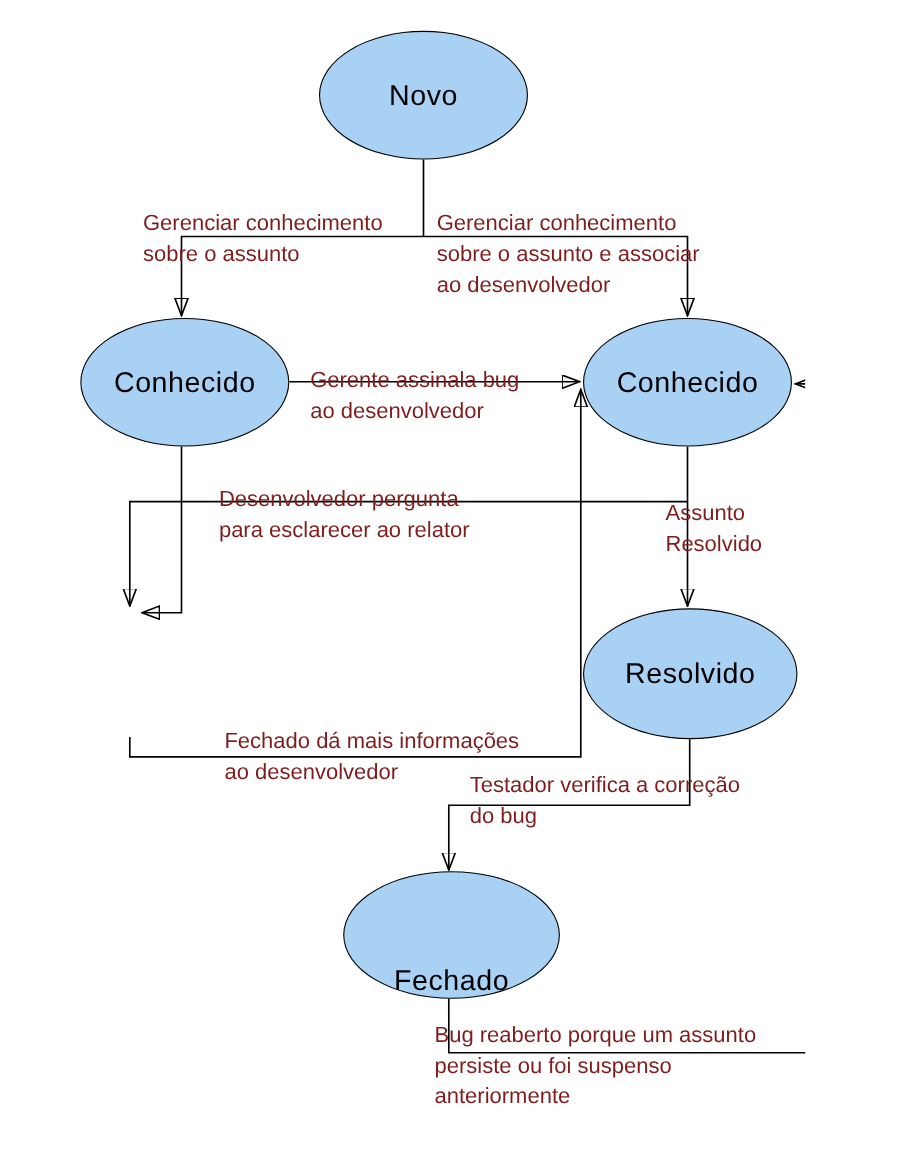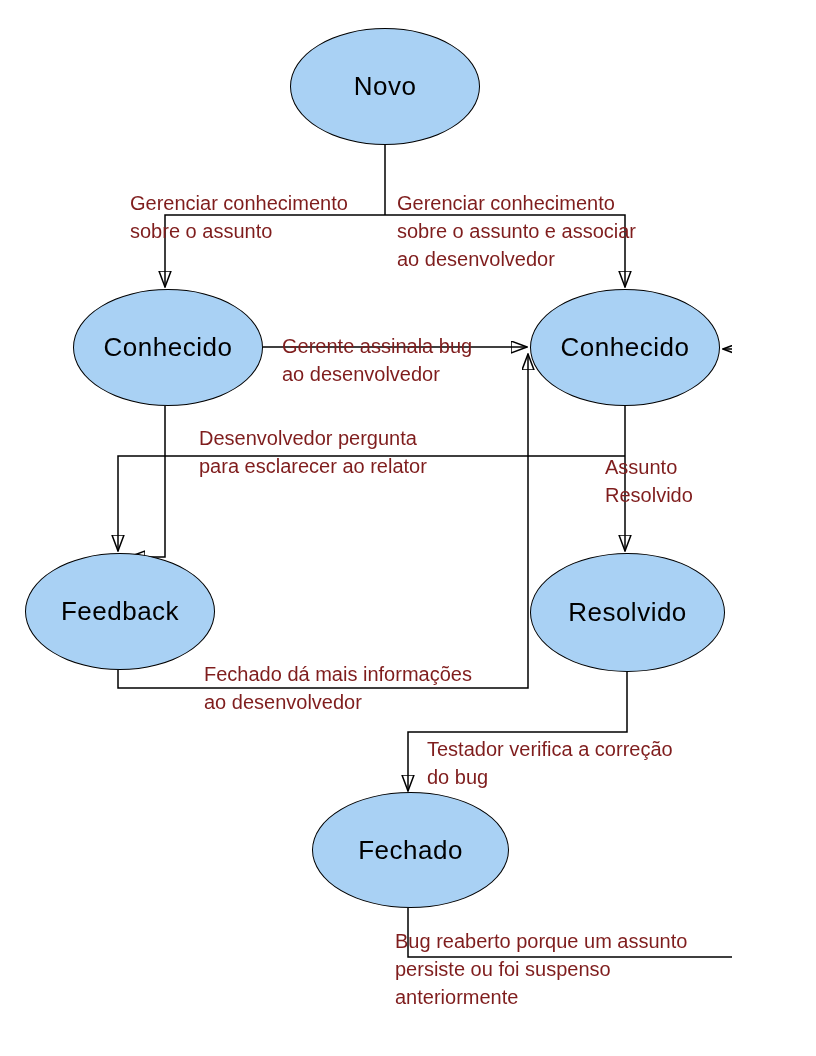--- a/index.html
+++ b/index.html
@@ -74,51 +74,48 @@
   </div>
 
   <div class="node" style="left:73px; top:289px; width:190px; height:117px;">
     <span class="node-label">Conhecido</span>
   </div>
 
   <div class="node" style="left:530px; top:289px; width:190px; height:117px;">
     <span class="node-label">Conhecido</span>
   </div>
 
-  <div class="node" style="left:25px; top:553px; width:190px; height:117px;">
-    <span class="node-label">Feedback</span>
-  </div>
 
   <div class="node" style="left:530px; top:553px; width:195px; height:119px;">
     <span class="node-label">Resolvido</span>
   </div>
 
-  <div class="node" style="left:312px; top:792px; width:197px; height:116px;">
+  <div class="node" style="left:312px; top:792px; width:197px; height:116px;align-items:flex-end;">
     <span class="node-label">Fechado</span>
   </div>
 
   <div class="edge-label" style="left:130px; top:189px;">Gerenciar conhecimento
 sobre o assunto</div>
 
   <div class="edge-label" style="left:397px; top:189px;">Gerenciar conhecimento
 sobre o assunto e associar
 ao desenvolvedor</div>
 
   <div class="edge-label" style="left:282px; top:320px;margin-top:12px;">Gerente assinala bug
 ao desenvolvedor</div>
 
-  <div class="edge-label" style="left:199px; top:424px;">Desenvolvedor pergunta
+  <div class="edge-label" style="left:199px; top:440px;">Desenvolvedor pergunta
 para esclarecer ao relator</div>
 
 
   <div class="edge-label" style="left:605px; top:453px;">Assunto
 Resolvido</div>
 
   <div class="edge-label" style="left:204px; top:660px;">Fechado dá mais informações
 ao desenvolvedor</div>
 
-  <div class="edge-label" style="left:427px; top:735px;">Testador verifica a correção
+  <div class="edge-label" style="left:427px; top:700px;">Testador verifica a correção
 do bug</div>
 
   <div class="edge-label" style="left:395px; top:927px;">Bug reaberto porque um assunto
 persiste ou foi suspenso anteriormente</div>
 
 </div>
 
 </body></html>

